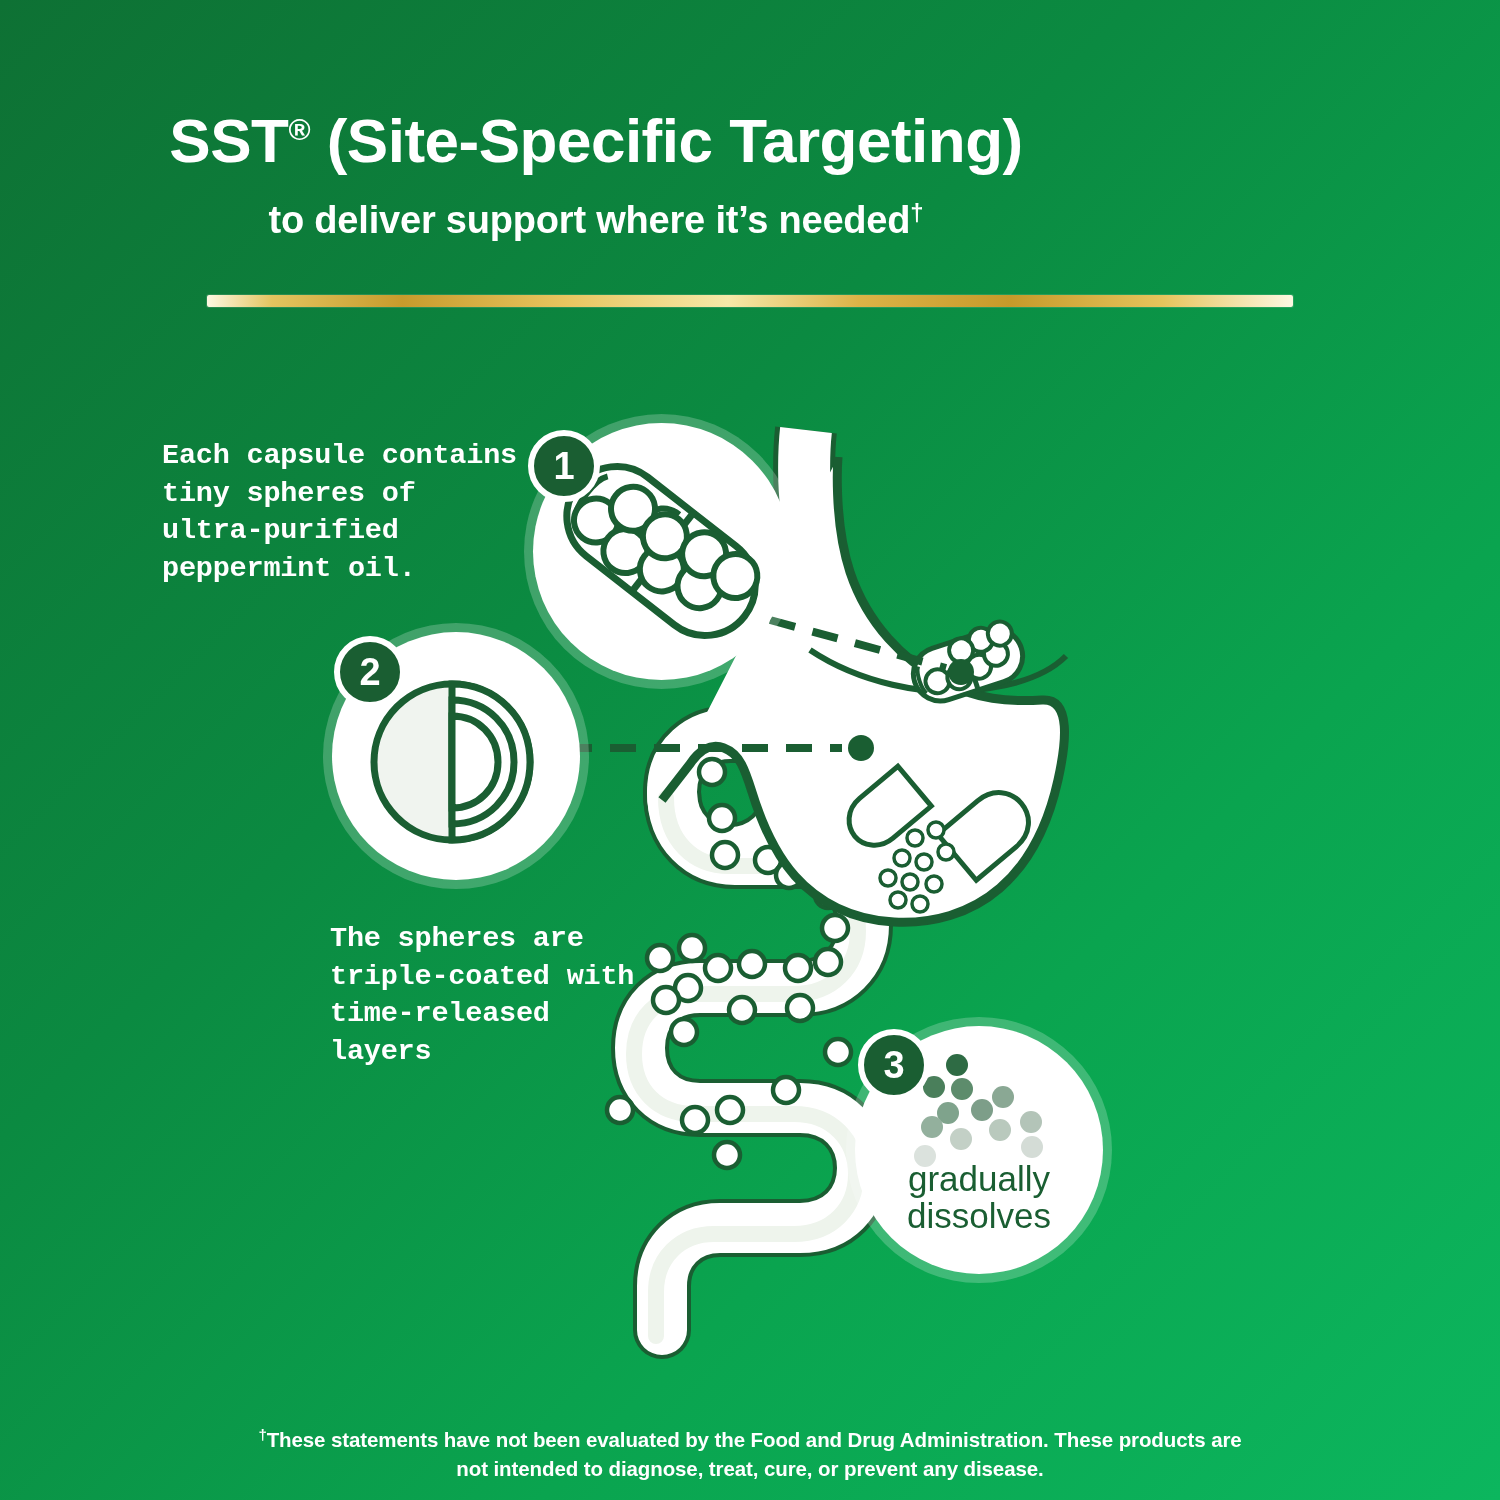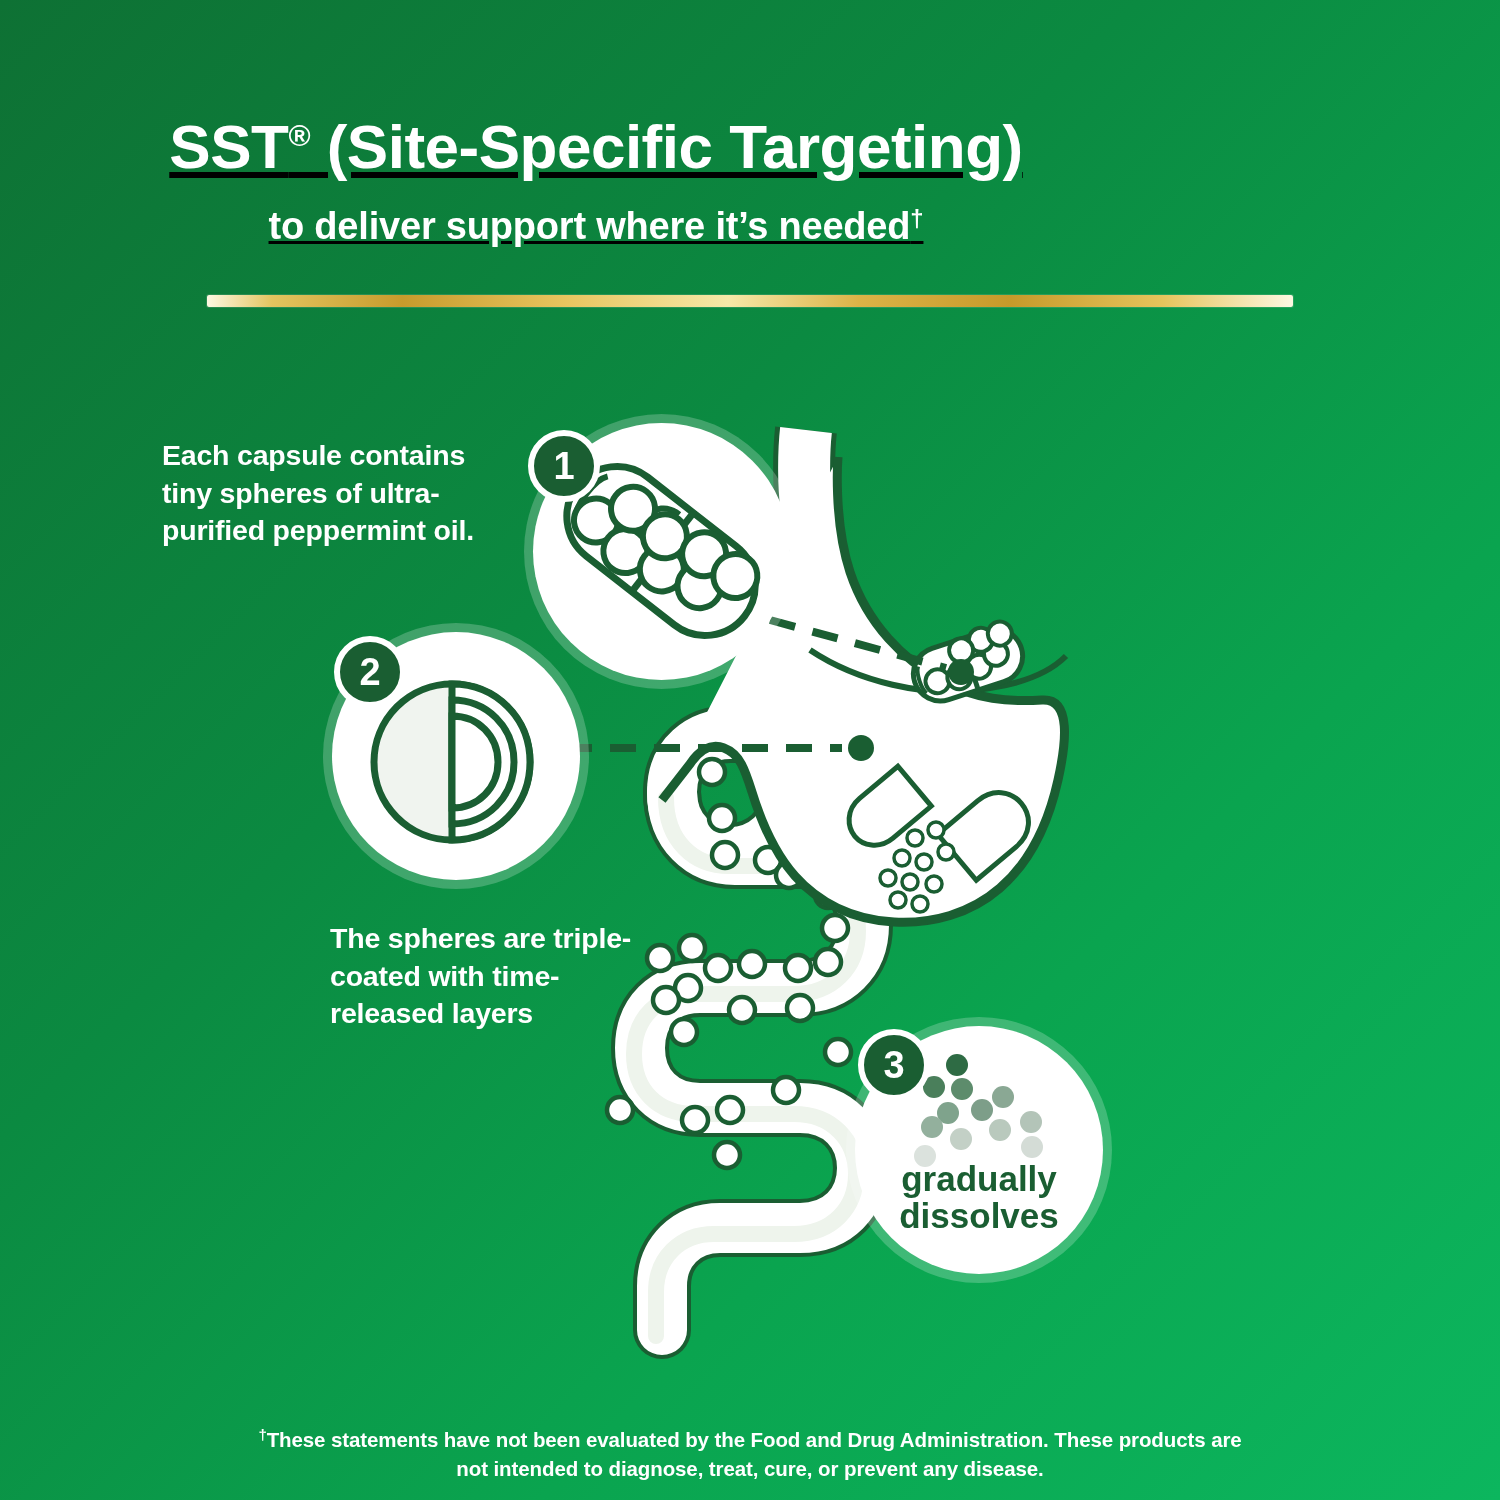--- a/index.html
+++ b/index.html
@@ -11,24 +11,23 @@
     position: relative;
     width: 1500px;
     height: 1500px;
     overflow: hidden;
     font-family: "Liberation Sans", sans-serif;
     background: linear-gradient(135deg, #0e7134 0%, #0b8a41 38%, #0aa44f 68%, #0cb65e 100%);
   }
   
   #header {
     position: absolute;
-    top: 14px; left: 0;
+    top: 8px; left: 0;
     width: 1192px;
     text-align: center;
-    text-decoration: underline;
   }
   #title {
     margin: 0;
     padding-top: 100px;
     color: #ffffff;
     font-size: 62px;
     font-weight: bold;
     letter-spacing: -0.5px;
     line-height: 1.05;
   }
@@ -62,20 +61,21 @@
     box-shadow: 0 0 0 1px rgba(255,255,255,0.12);
   }
   
   .callout {
     position: absolute;
     color: #ffffff;
     font-size: 28.5px;
     font-weight: bold;
     line-height: 1.32;
     letter-spacing: -0.2px;
+    font-family: Liberation Mono, monospace;
   }
   #callout-1 { left: 162px; top: 437px;  width: 360px; }
   #callout-2 { left: 330px; top: 920px;  width: 330px; }
   #callout-3 { left: 1127px; top: 1063px; width: 340px; }
   .callout .dag { font-size: 20px; vertical-align: 9px; }
   
   #diagram {
     position: absolute;
     left: 0; top: 0;
     width: 1500px;
@@ -112,21 +112,21 @@
   #badge-3 { left: 858px; top: 1029px; }
   
   #step3-label {
     position: absolute;
     left: 855px;
     top: 1160px;
     width: 248px;
     text-align: center;
     color: #1a5e32;
     font-size: 35px;
-    font-weight: bold;
+    font-weight: normal;
     line-height: 1.06;
     z-index: 5;
   }
   
   #footnote {
     position: absolute;
     left: 250px;
     top: 1424px;
     width: 1000px;
     text-align: center;

